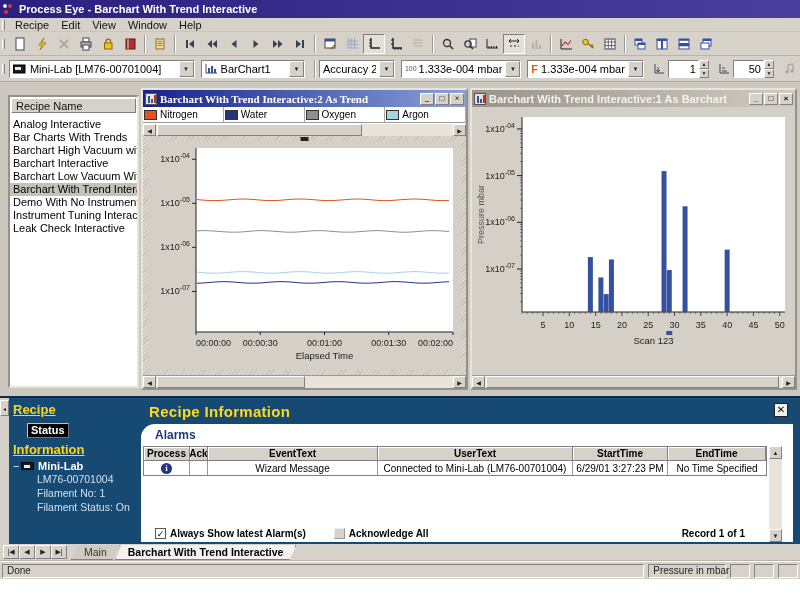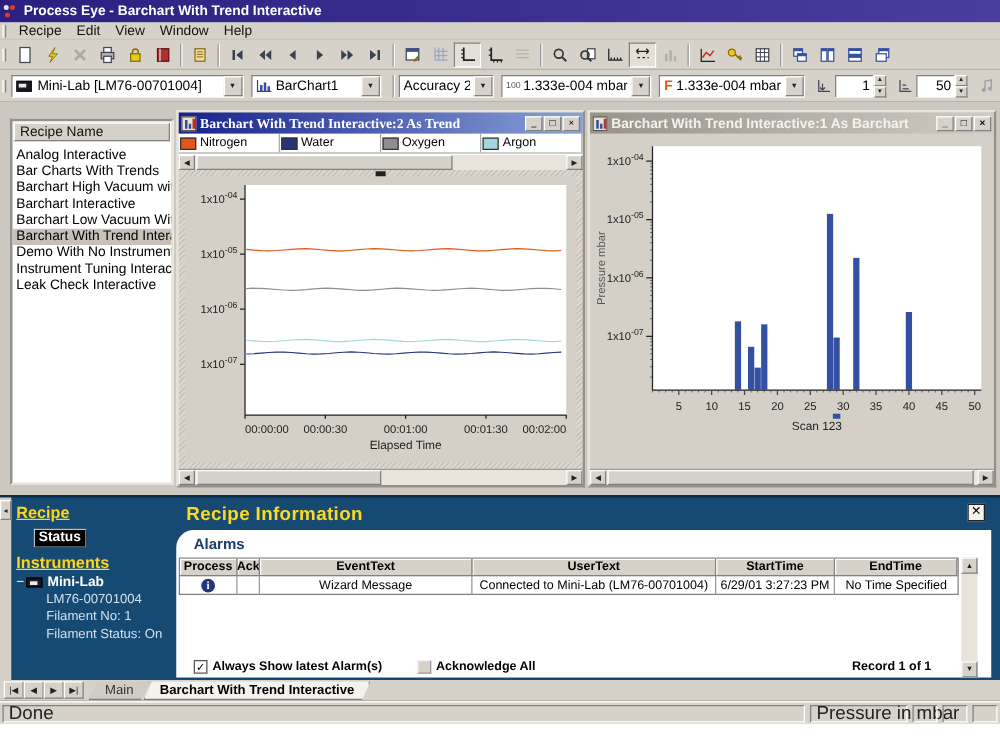--- a/index.html
+++ b/index.html
@@ -128,21 +128,21 @@
 .tabbar { position:absolute; left:0; top:544px; width:800px; height:17px; background:#d6d2ca;
   display:flex; align-items:flex-start; border-bottom:1px solid #b8b4ac;}
 .tnav { display:flex; margin:1px 4px 0 3px; }
 .tnav b { width:16px; height:14px; background:#d6d2ca; border:1px solid; border-color:#fff #808080 #808080 #fff;
   font-size:7px; font-weight:normal; color:#222; display:flex; align-items:center; justify-content:center;}
 .tab { height:15px; margin-top:1px; padding:0 12px; font-size:10.5px; line-height:15px; color:#333;
   background:#d0ccc4; border:1px solid #808080; border-top:none;
   clip-path:polygon(7px 0, 100% 0, calc(100% - 7px) 100%, 0 100%); margin-right:-5px;}
 .tab.active { background:#f4f2ee; color:#000; font-weight:bold; z-index:2; }
 .statusbar { position:absolute; left:0; top:561px; width:800px; height:18px; background:#d6d2ca;
-  border-top:1px solid #fff; display:flex; align-items:center; font-size:15px; color:#222; padding:0 2px;text-align:right;}
+  border-top:1px solid #fff; display:flex; align-items:center; font-size:10px; color:#222; padding:0 2px;text-align:right;}
 .spanel { height:14px; border:1px solid; border-color:#808080 #fff #fff #808080; padding:0 4px;
   display:flex; align-items:center; white-space:nowrap;}
 .sp-done { width:648px; } .sp-p { width:78px; margin-left:4px; } .sp-sm { width:20px; margin-left:4px; }
 </style>
 </head>
 <body>
 
 <div class="app">
 
   <div class="titlebar">
@@ -654,21 +654,21 @@
     </div>
   </div>
 
   <div class="bottom">
     <div class="edge-strip">
       <span class="edge-btn">◂</span>
     </div>
     <div class="bnav">
       <div class="blink">Recipe</div>
       <span class="bchip">Status</span>
-      <div class="blink">Instruments</div>
+      <div class="blink">Information</div>
       <div class="tree-row">
         <span class="tree-minus">−</span>
         <span class="inst-ico">
             <i></i>
           </span>
         <span>Mini-Lab</span>
       </div>
       <div class="tree-kids" id="inst-lines">
           <div>LM76-00701004</div>
           <div>Filament No: 1</div>

